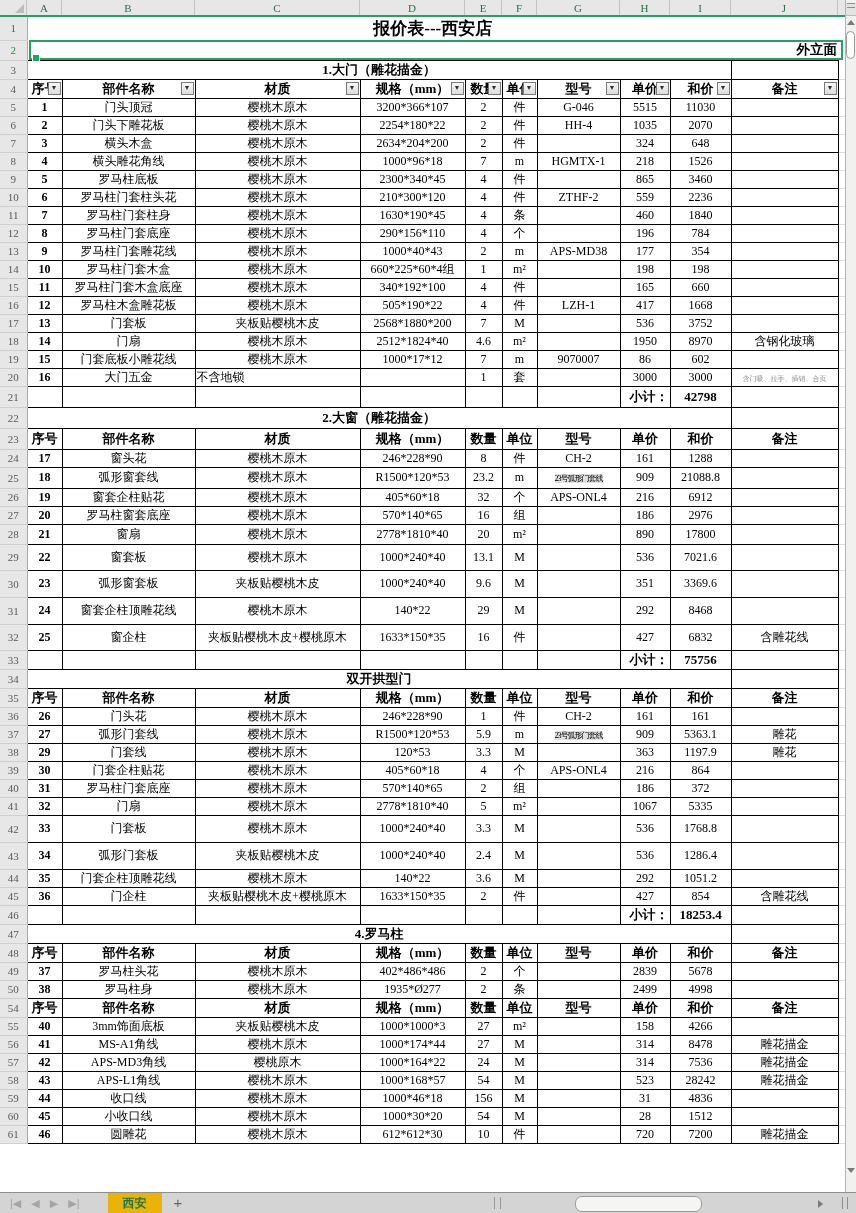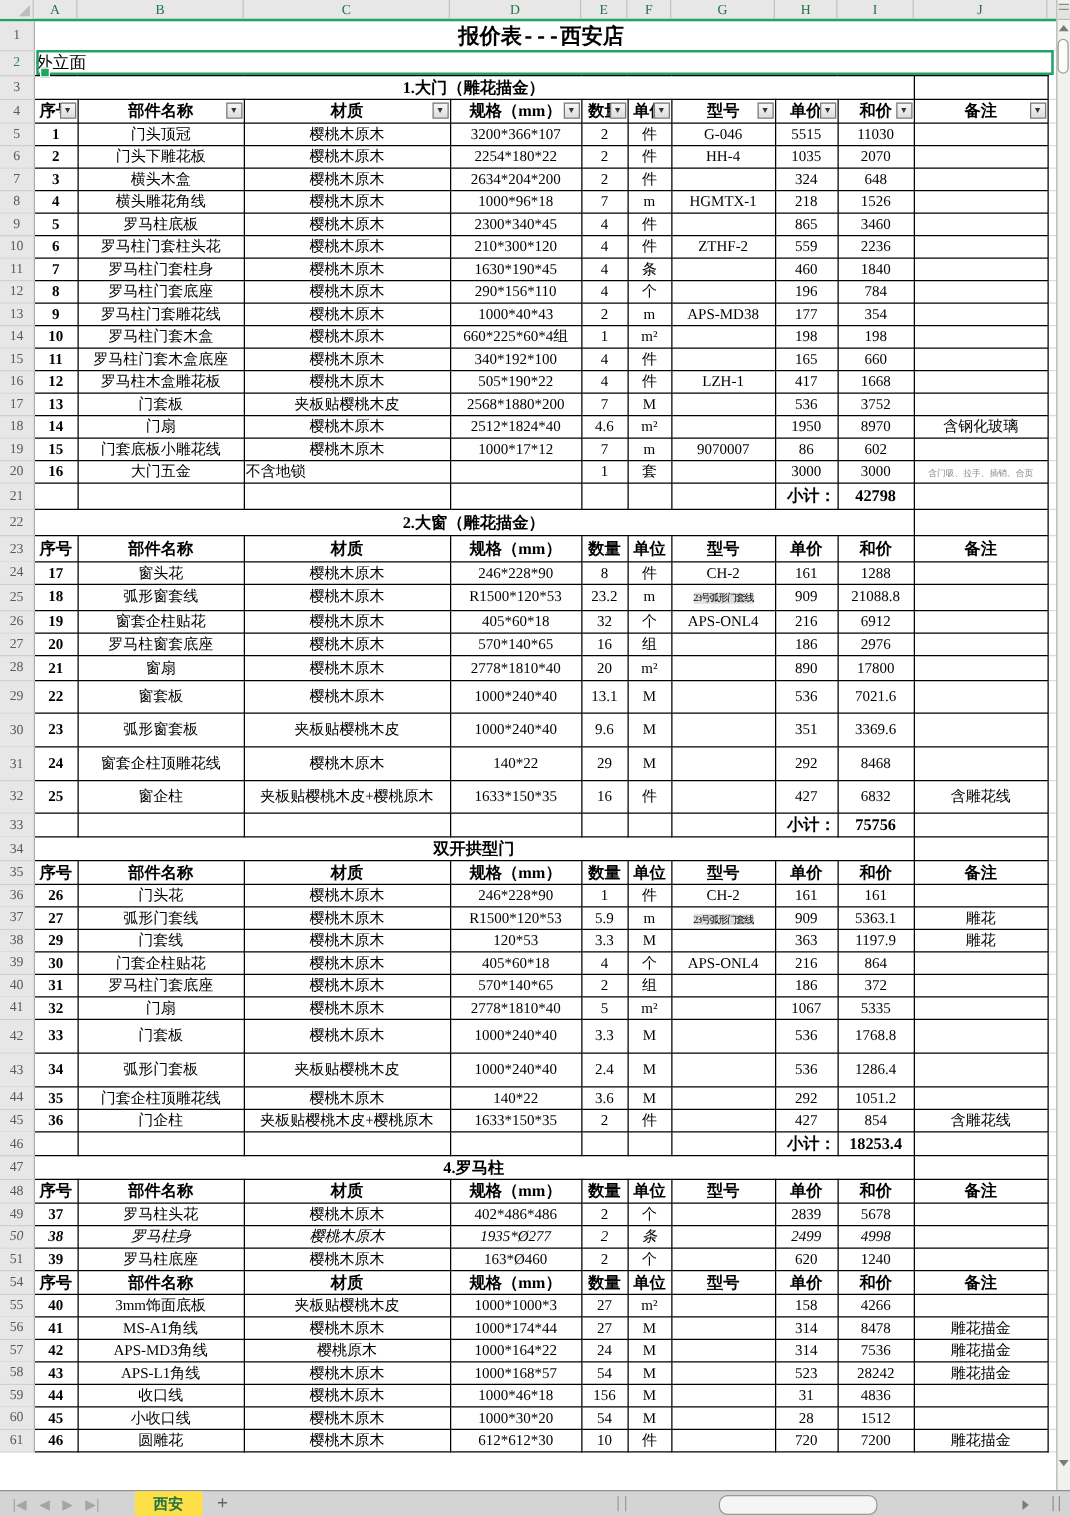--- a/index.html
+++ b/index.html
@@ -16,22 +16,22 @@
   
   .gridwrap{position:absolute;top:17px;left:0;width:845px;height:1175px;overflow:hidden;background:#fff;}
   table{border-collapse:collapse;table-layout:fixed;width:845px;}
   td{box-sizing:border-box;padding:0 1px;overflow:hidden;white-space:nowrap;vertical-align:middle;}
   .rn{background:#e7e7e7;border-right:1px solid #ababab;border-bottom:1px solid #cfcfcf;
       color:#595959;font-size:11px;text-align:center;padding:0;}
   .rn.sel{color:#1f8a4d;}
   .cell{border:1px solid #000;font-size:12px;text-align:center;color:#000;}
   .bold{font-weight:bold;}
   .left{text-align:left;}
-  .title-cell{border:none;font-size:17px;font-weight:bold;text-align:center;font-family:Liberation Mono, monospace;}
-  .sub-cell{border:none;font-size:13.5px;font-weight:normal;text-align:left;}
+  .title-cell{border:none;font-size:17px;font-weight:bold;text-align:center;}
+  .sub-cell{border:none;font-size:13.5px;font-weight:bold;text-align:right;}
   .section-cell{font-size:13px;font-weight:bold;}
   .hdr-cell{font-size:13px;font-weight:bold;position:relative;}
   .filter-btn{position:absolute;right:1px;top:50%;margin-top:-7px;width:13px;height:13px;
       background:linear-gradient(#f8f8f8,#dcdcdc);border:1px solid #7a7a7a;font-size:7px;
       line-height:11px;color:#333;text-align:center;box-sizing:border-box;}
   .subl{text-align:right;font-weight:bold;font-size:13px;padding-right:1px;}
   .subv{font-weight:bold;font-size:13px;}
   .small-model{font-size:8px;background:#e0e0e0;padding:0;letter-spacing:-1px;}
   .small-note{font-size:7px;color:#8a8a8a;letter-spacing:0;margin-top:46px;}
   .sliver{border-bottom:1px solid #dcdcdc;background:#fff;}
@@ -49,21 +49,21 @@
       border-left:4px solid transparent;border-right:4px solid transparent;border-bottom:5px solid #7a7a7a;}
   .vthumb{position:absolute;top:31px;left:0px;width:9px;height:28px;background:#fdfdfd;
       border:1px solid #9a9a9a;border-radius:5px;box-sizing:border-box;}
   .varrow-down{position:absolute;top:1168px;left:1px;width:0;height:0;
       border-left:4px solid transparent;border-right:4px solid transparent;border-top:5px solid #7a7a7a;}
   
   .tabbar{position:absolute;bottom:0;left:0;width:856px;height:21px;background:#d4d4d4;
       border-top:1px solid #8f8f8f;box-sizing:border-box;z-index:8;
       font-family:"Liberation Sans",sans-serif;display:flex;align-items:center;}
   .navbtn{color:#a5a5a5;font-size:11px;margin-left:10px;cursor:default;}
-  .sheettab{background:#fde047;color:#217346;font-weight:bold;font-size:12px;height:20px;
+  .sheettab{background:#eab308;color:#217346;font-weight:bold;font-size:12px;height:20px;
       line-height:20px;padding:0 15px;margin-left:28px;}
   .addsheet{color:#666;font-size:15px;margin-left:12px;line-height:18px;}
   .hsplit{position:absolute;left:494px;top:4px;width:5px;height:12px;
       border-left:1px solid #9a9a9a;border-right:1px solid #9a9a9a;}
   .hthumb{position:absolute;left:575px;top:3px;width:125px;height:14px;background:#fdfdfd00;
       border:1px solid #9a9a9a;border-radius:7px;background:#f5f5f3;}
   .harrow{position:absolute;left:818px;top:7px;width:0;height:0;
       border-top:4px solid transparent;border-bottom:4px solid transparent;border-left:5px solid #7a7a7a;}
   .hgrip{position:absolute;left:842px;top:4px;width:4px;height:12px;
       border-left:1px solid #8f8f8f;border-right:1px solid #8f8f8f;}
@@ -734,45 +734,31 @@
             <td class="cell">樱桃木原木</td>
             <td class="cell">402*486*486</td>
             <td class="cell">2</td>
             <td class="cell">个</td>
             <td class="cell"></td>
             <td class="cell">2839</td>
             <td class="cell">5678</td>
             <td class="cell"></td>
             <td class="sliver"></td>
           </tr>
-          <tr style="height: 18px; font-style: italic;">
+          <tr style="height: 18px;">
             <td class="rn">50</td>
             <td class="cell bold">38</td>
             <td class="cell">罗马柱身</td>
             <td class="cell">樱桃木原木</td>
             <td class="cell">1935*Ø277</td>
             <td class="cell">2</td>
             <td class="cell">条</td>
             <td class="cell"></td>
             <td class="cell">2499</td>
             <td class="cell">4998</td>
-            <td class="cell"></td>
-            <td class="sliver"></td>
-          </tr>
-          <tr style="height: 18px;">
-            <td class="rn">51</td>
-            <td class="cell bold">39</td>
-            <td class="cell">罗马柱底座</td>
-            <td class="cell">樱桃木原木</td>
-            <td class="cell">163*Ø460</td>
-            <td class="cell">2</td>
-            <td class="cell">个</td>
-            <td class="cell"></td>
-            <td class="cell">620</td>
-            <td class="cell">1240</td>
             <td class="cell"></td>
             <td class="sliver"></td>
           </tr>
           <tr style="height: 19px;">
             <td class="rn">54</td>
             <td class="cell hdr-cell"><span>序号</span></td>
             <td class="cell hdr-cell"><span>部件名称</span></td>
             <td class="cell hdr-cell"><span>材质</span></td>
             <td class="cell hdr-cell"><span>规格（mm）</span></td>
             <td class="cell hdr-cell"><span>数量</span></td>

